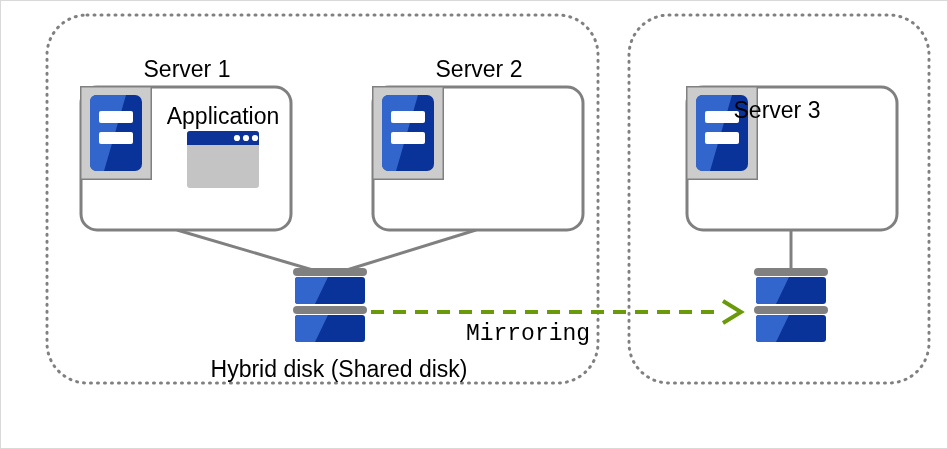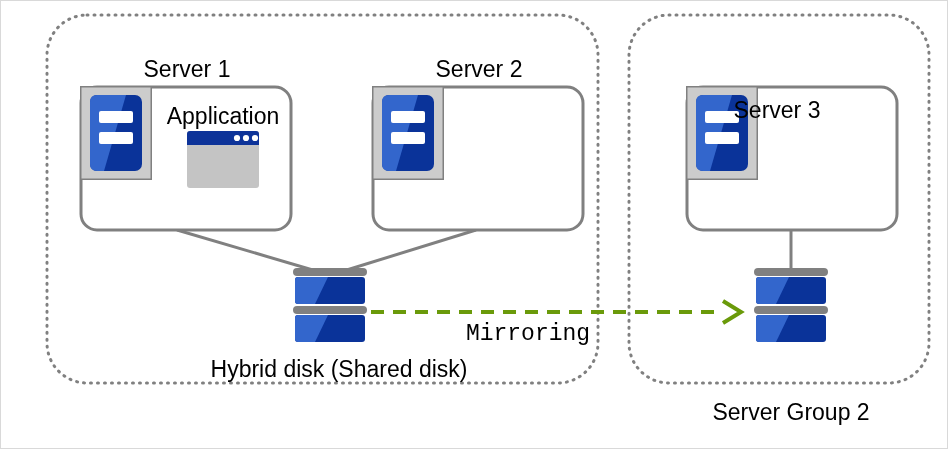--- a/index.html
+++ b/index.html
@@ -110,15 +110,14 @@
   <div class="lbl lbl-center" style="left:776px; top:57px;margin-top:41px;">Server 3</div>
 
   <div class="lbl lbl-center" style="left:222px; top:104px;">Application</div>
 
   <div class="lbl lbl-center" style="left:338px; top:357px;">Hybrid disk (Shared disk)</div>
 
 
   <div class="lbl lbl-center" style="left:527px; top:322px;font-family:Liberation Mono, monospace;">Mirroring</div>
 
 
-  <div class="lbl lbl-center" style="left:790px; top:400px;">Server Group 2</div>
 
 </div>
 
 </body></html>

